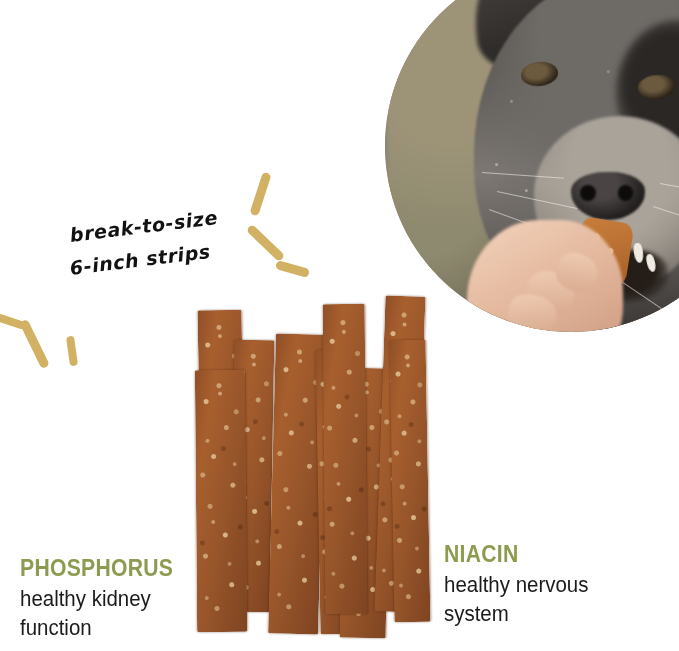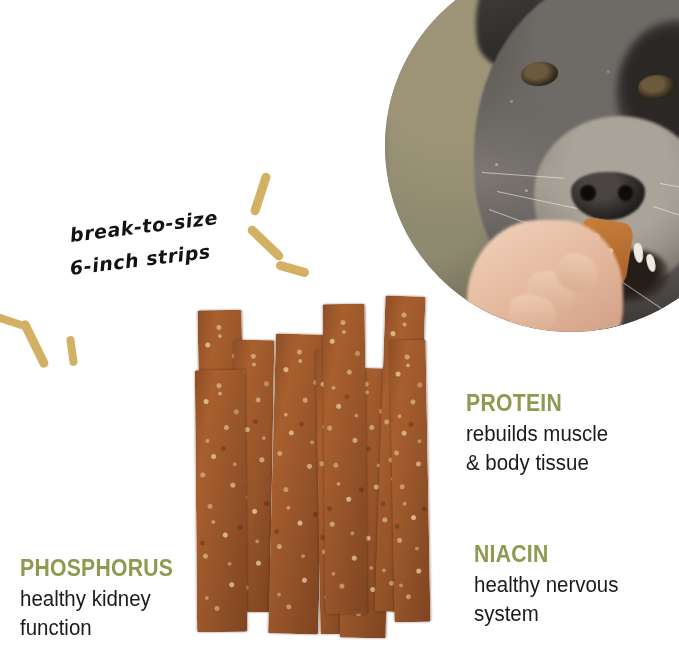--- a/index.html
+++ b/index.html
@@ -208,21 +208,21 @@
     font-weight:400;
     font-size:22px;
     line-height:29px;
     color:#1b1b1b;
     transform:scaleX(.93);
     transform-origin:left top;
     white-space:pre-line;
     margin-top:3px;
   }
   #benefit-protein{left:466px;top:390px;}
-  #benefit-niacin{left:474px;top:541px;}
+  #benefit-niacin{left:444px;top:541px;}
   #benefit-phosphorus{left:20px;top:555px;}
 </style>
 </head>
 <body>
 
 <div id="stage">
 
 
   <div class="photo-circle">
     <div class="photo-inner">
@@ -273,25 +273,20 @@
     <div class="strip" style="left:36px;top:44px;width:40px;height:272px;transform:rotate(1deg);"></div>
     <div class="strip" style="left:0px;top:74px;width:50px;height:262px;transform:rotate(-0.5deg);"></div>
     <div class="strip" style="left:76px;top:38px;width:50px;height:300px;transform:rotate(1.5deg);"></div>
     <div class="strip" style="left:122px;top:54px;width:32px;height:284px;transform:rotate(-1deg);"></div>
     <div class="strip" style="left:146px;top:72px;width:46px;height:270px;transform:rotate(1deg);"></div>
     <div class="strip" style="left:128px;top:8px;width:42px;height:310px;transform:rotate(-0.5deg);"></div>
     <div class="strip" style="left:184px;top:0px;width:40px;height:316px;transform:rotate(2deg);"></div>
     <div class="strip" style="left:196px;top:44px;width:36px;height:282px;transform:rotate(-1deg);"></div>
   </div>
 
-  <div class="benefit" id="benefit-protein">
-    <div class="b-title">PROTEIN</div>
-    <div class="b-body">rebuilds muscle
-&amp; body tissue</div>
-  </div>
 
   <div class="benefit" id="benefit-niacin">
     <div class="b-title">NIACIN</div>
     <div class="b-body">healthy nervous
 system</div>
   </div>
 
   <div class="benefit" id="benefit-phosphorus">
     <div class="b-title">PHOSPHORUS</div>
     <div class="b-body">healthy kidney

